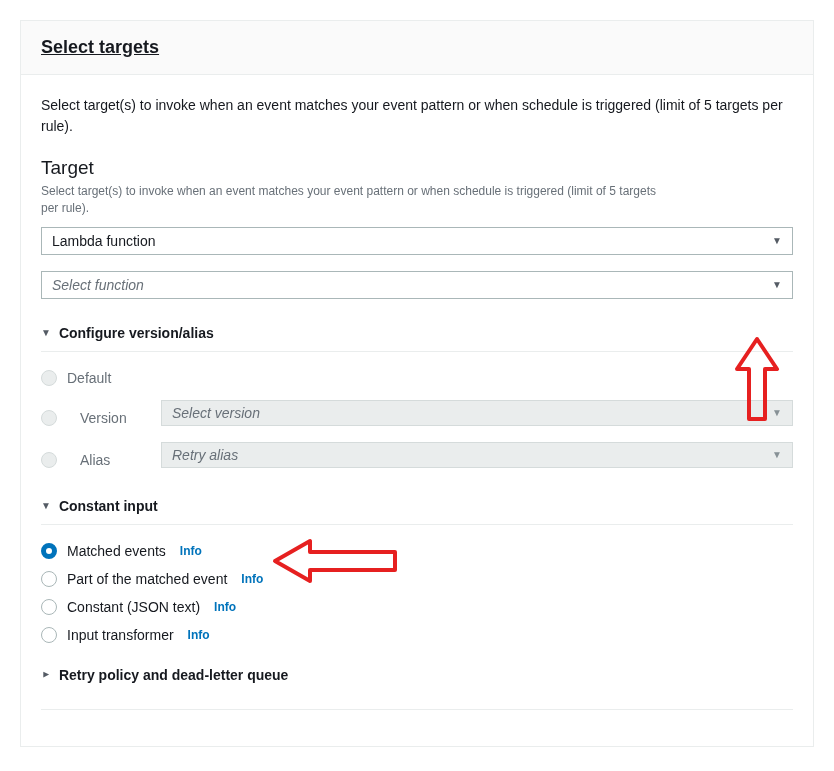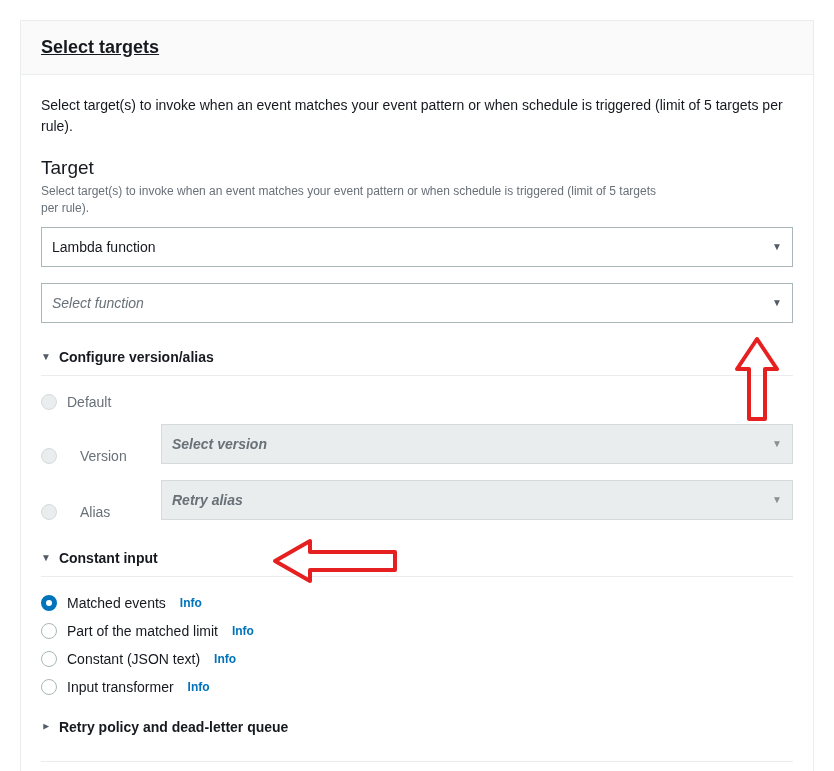--- a/index.html
+++ b/index.html
@@ -60,21 +60,21 @@
       font-weight: 700;
       font-size: 14px;
       padding: 6px 20px;
       cursor: pointer;
       border-radius: 2px;
     }
     .select-wrap {
       position: relative;
       border: 1px solid #aab7b8;
       background: #ffffff;
-      height: 40px;
+      height: 28px;
       display: flex;
       align-items: center;
       padding: 0 10px;
       cursor: pointer;
       margin-bottom: 16px;
     }
     .select-wrap.disabled {
       background: #eaeded;
       border-color: #d5dbdb;
       cursor: default;
@@ -150,21 +150,21 @@
       cursor: pointer;
       margin-left: 4px;
     }
     .version-row {
       display: flex;
       align-items: flex-end;
       gap: 23px;
       padding: 8px 0;
     }
     .version-row .radio-label { width: 58px; }
-    .version-row .select-wrap { flex: 1; margin-bottom: 0; height: 40px; font-weight: bold; }
+    .version-row .select-wrap { flex: 1; margin-bottom: 0; height: 26px; }
     .divider {
       border: none;
       border-top: 1px solid #eaeded;
       margin: 16px 0;
     }
     
     .arrow-up {
       position: absolute;
       right: 32px;
       top: 314px;
@@ -241,21 +241,21 @@
     </div>
 
     <div class="radio-row">
       <span class="radio-circle selected"></span>
       <span class="radio-label">Matched events</span>
       <span class="info-link">Info</span>
     </div>
 
     <div class="radio-row">
       <span class="radio-circle"></span>
-      <span class="radio-label">Part of the matched limit</span>
+      <span class="radio-label">Part of the matched event</span>
       <span class="info-link">Info</span>
     </div>
 
     <div class="radio-row">
       <span class="radio-circle"></span>
       <span class="radio-label">Constant (JSON text)</span>
       <span class="info-link">Info</span>
     </div>
 
     <div class="radio-row">

